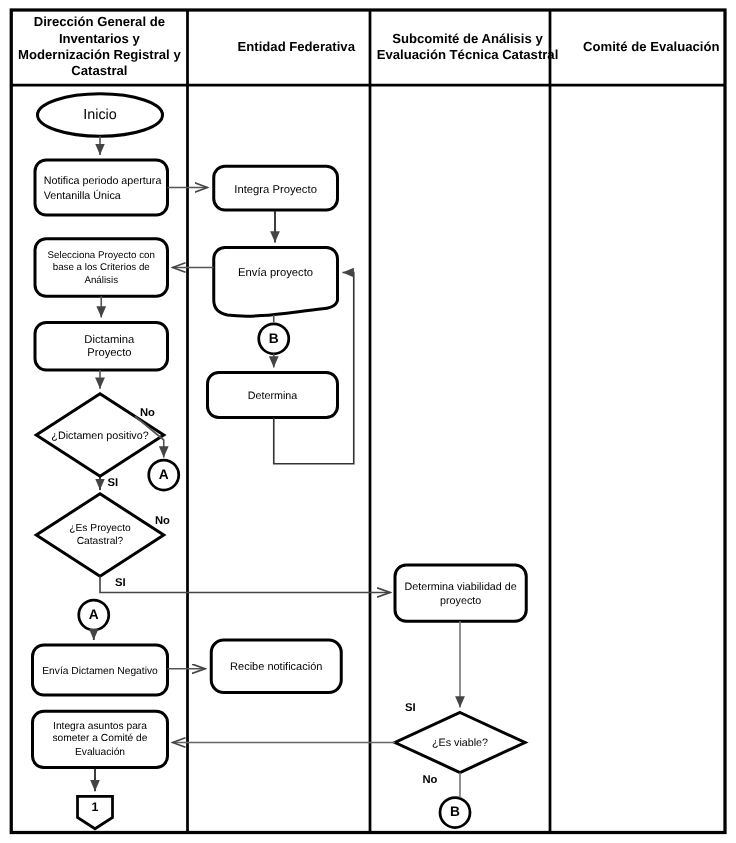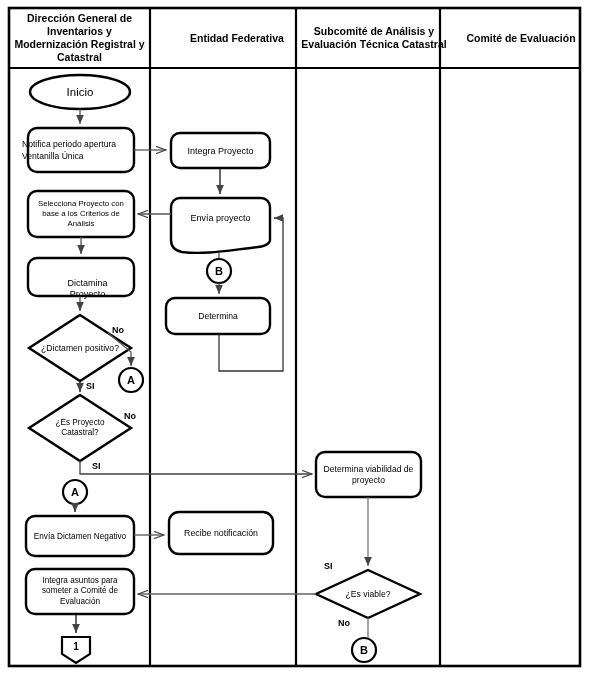--- a/index.html
+++ b/index.html
@@ -126,25 +126,25 @@
     </g>
   </svg>
 
   <div class="lane-title" style="left:10px; top:9px; width:139px; height:58px;">Dirección General de Inventarios y Modernización Registral y Catastral</div>
   <div class="lane-title" style="left:151px; top:9px; width:144px; height:58px;padding-left:32px;">Entidad Federativa</div>
   <div class="lane-title" style="left:297px; top:9px; width:154px; height:58px;">Subcomité de Análisis y Evaluación Técnica Catastral</div>
   <div class="lane-title" style="left:441px; top:9px; width:160px; height:58px;">Comité de Evaluación</div>
 
   <div class="node-label" style="left:30px; top:80px; width:100px; height:24px; font-size:11.5px;">Inicio</div>
 
-  <div class="node-label" style="left:18px; top:130px; width:100px; height:40px; font-size:8.6px; justify-content:flex-start; text-align:left; padding-left:4px;">Notifica  periodo apertura Ventanilla Única</div>
+  <div class="node-label" style="left:31px; top:130px; width:100px; height:40px; font-size:8.6px; justify-content:flex-start; text-align:left; padding-left:4px;">Notifica  periodo apertura Ventanilla Única</div>
 
   <div class="node-label" style="left:30px; top:193px; width:102px; height:42px; font-size:7.8px; line-height:10px;">Selecciona Proyecto con base a los Criterios de Análisis</div>
 
-  <div class="node-label" style="left:30px; top:272px; width:80px; height:34px; font-size:9px; line-height:11px;padding-left:35px;">Dictamina Proyecto</div>
+  <div class="node-label" style="left:30px; top:260px; width:80px; height:34px; font-size:9px; line-height:11px;padding-left:35px;">Dictamina Proyecto</div>
 
   <div class="node-label" style="left:40px; top:334px; width:80px; height:28px; font-size:8.6px; line-height:11px;">¿Dictamen positivo?</div>
 
   <div class="node-label" style="left:44px; top:409px; width:72px; height:38px; font-size:8.2px; line-height:10px;">¿Es Proyecto Catastral?</div>
 
   <div class="node-label" style="left:28px; top:518px; width:104px; height:36px; font-size:8.2px; line-height:11px;">Envía Dictamen Negativo</div>
 
   <div class="node-label" style="left:28px; top:571px; width:104px; height:41px; font-size:8.2px; line-height:10.5px;">Integra asuntos para someter a Comité de Evaluación</div>
 
   <div class="node-label" style="left:172px; top:135px; width:97px; height:31px; font-size:9px;">Integra Proyecto</div>

